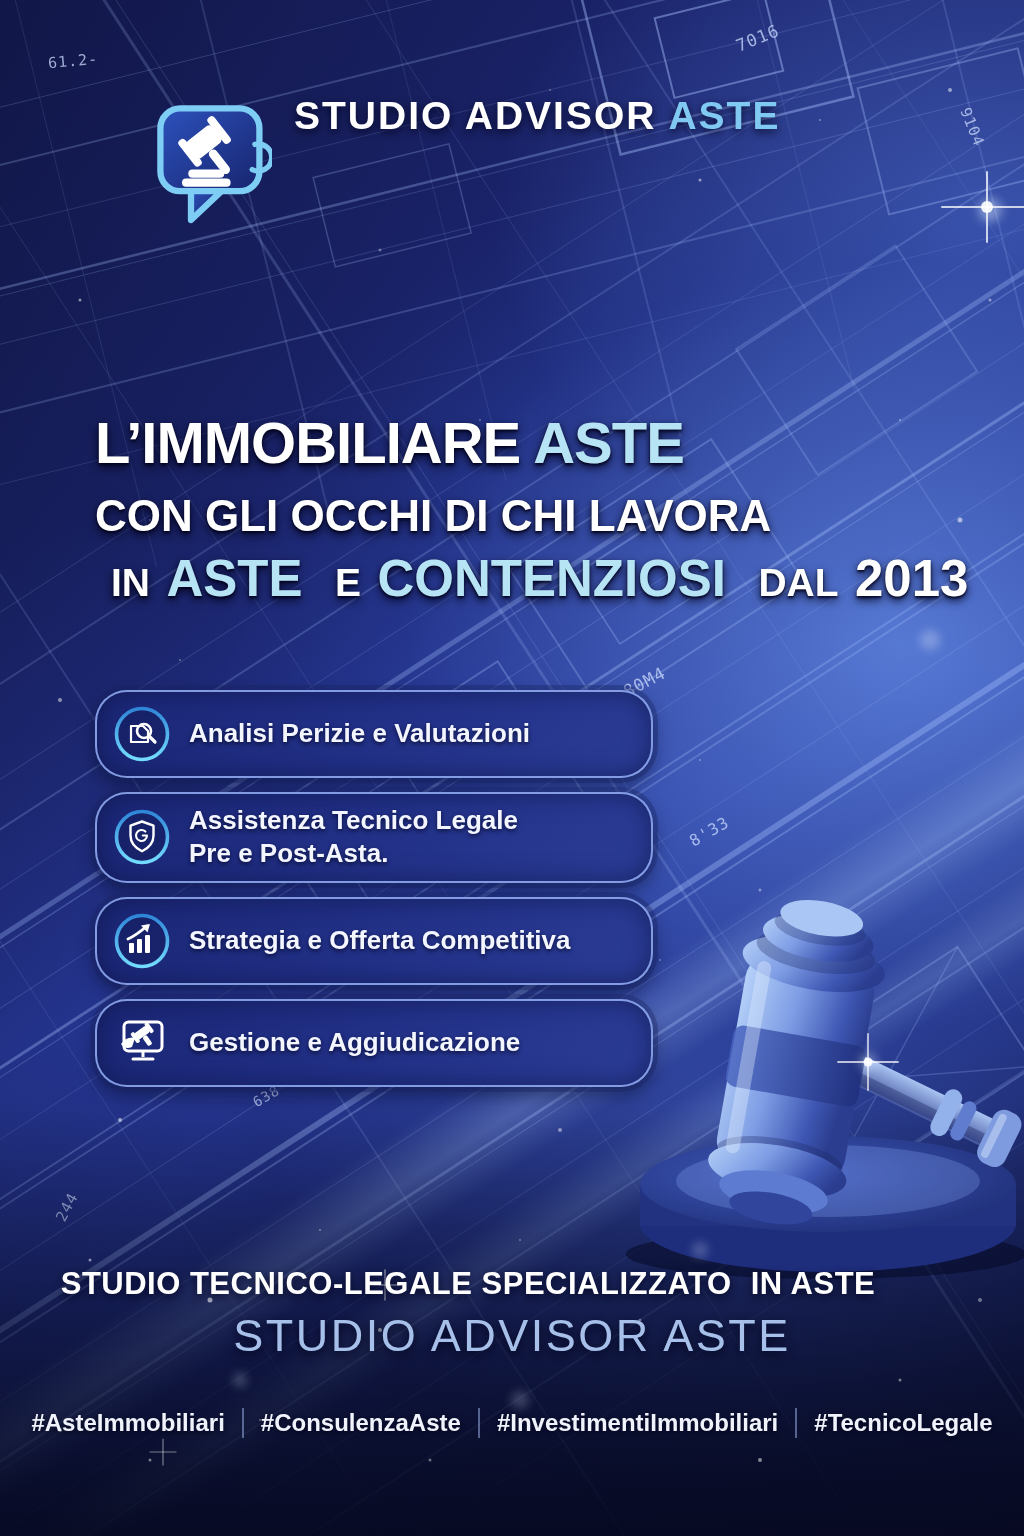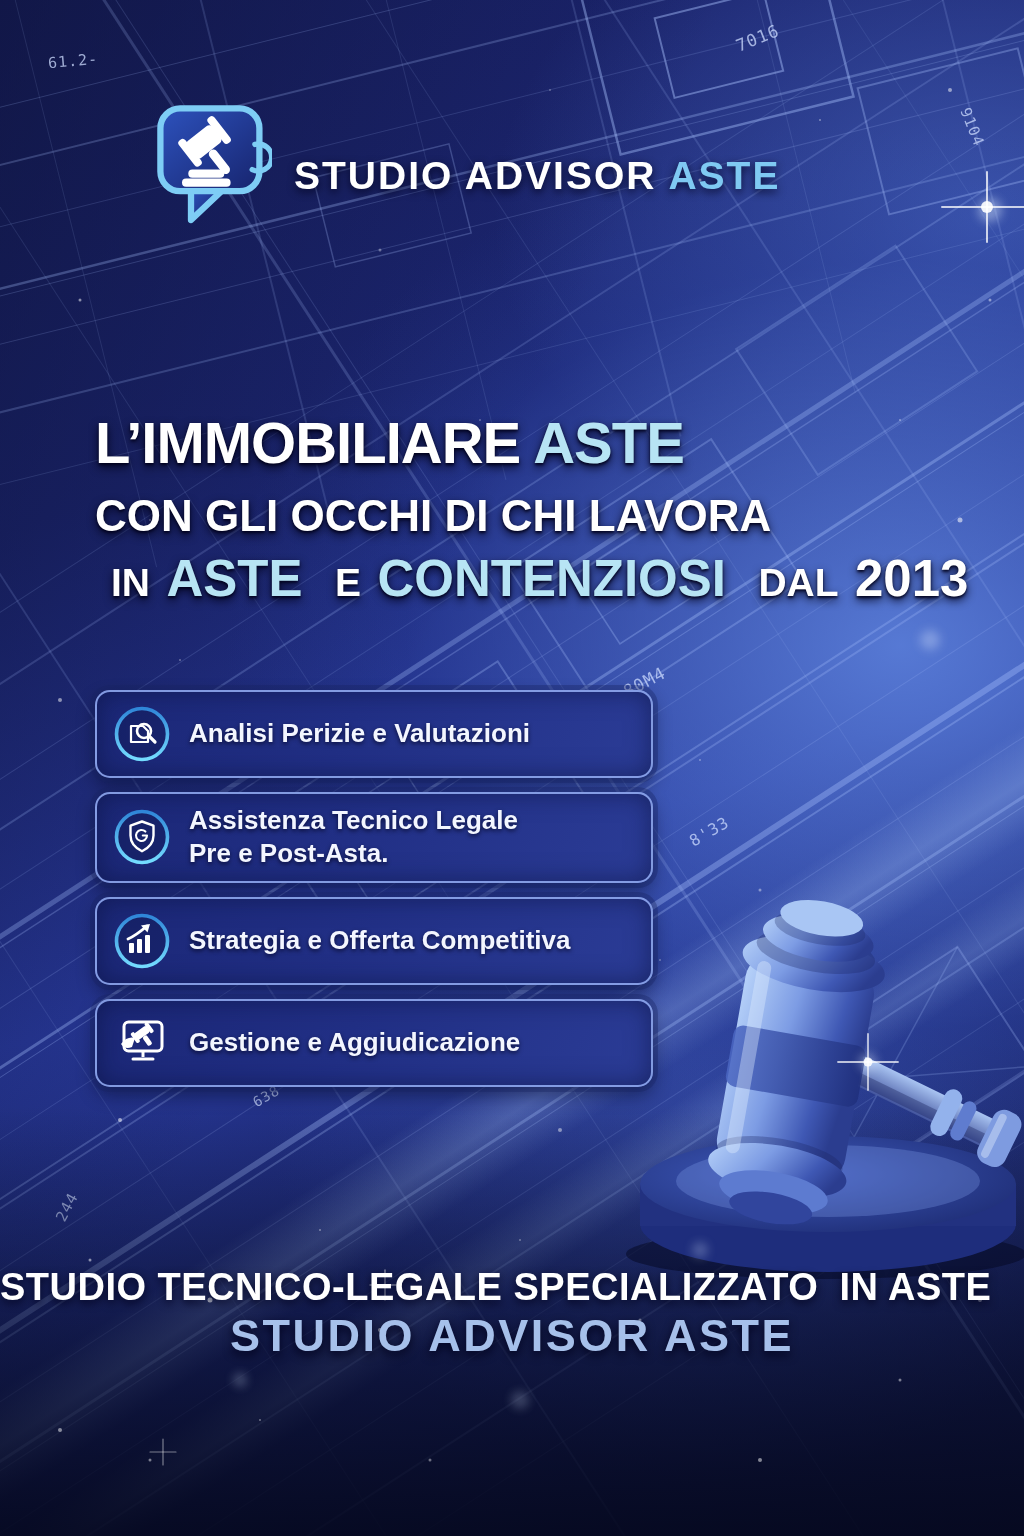--- a/index.html
+++ b/index.html
@@ -12,53 +12,53 @@
       linear-gradient(160deg,#1a2268 0%,#1c2672 28%,#28399b 55%,#1a2568 78%,#10173f 100%);}
   .layer{position:absolute;left:0;top:0;width:1024px;height:1536px;}
   .shade-topleft{background:linear-gradient(115deg, rgba(10,14,45,.55), rgba(0,0,0,0) 42%);}
   .shade-bottom{background:linear-gradient(to bottom, rgba(0,0,0,0) 72%, rgba(8,12,40,.55) 86%, rgba(5,8,30,.92) 100%);z-index:4;}
   .streak{position:absolute;transform:rotate(-33deg);background:linear-gradient(to bottom, rgba(0,0,0,0), rgba(175,205,255,.26), rgba(0,0,0,0));z-index:2;}
   .streak1{left:-140px;top:1035px;width:1400px;height:95px;}
   .streak2{left:-60px;top:1165px;width:1300px;height:70px;opacity:.7;}
   .annotation{position:absolute;color:rgba(205,220,255,.75);font-family:"DejaVu Sans Mono", monospace;letter-spacing:1px;z-index:3;}
 
   .brand-header{position:absolute;left:146px;top:94px;display:flex;align-items:flex-start;gap:22px;z-index:10;}
-  .brand-name{height:104px;display:flex;align-items:flex-end;font-size:39px;font-weight:600;letter-spacing:2px;color:#ffffff;
+  .brand-name{height:104px;display:flex;align-items:flex-start;font-size:39px;font-weight:600;letter-spacing:2px;color:#ffffff;
     text-shadow:0 3px 8px rgba(0,0,25,.8);white-space:nowrap;}
   .brand-name .accent{color:#7fc9f2;margin-left:12px;font-weight:700;}
 
   .headline{position:absolute;left:95px;top:414px;z-index:10;color:#fff;
     text-shadow:0 4px 10px rgba(0,0,25,.85), 0 2px 3px rgba(0,0,30,.9);white-space:nowrap;}
   .h1line{font-size:58px;font-weight:800;letter-spacing:-1px;line-height:1;}
   .h2line{font-size:44px;font-weight:700;margin-top:22px;line-height:1;}
   .h3line{margin-top:15px;line-height:1;}
   .accent-cyan{color:#b7e4f4;}
   .h3line .big{font-size:51px;font-weight:800;}
   .h3line .small{font-size:39px;font-weight:700;margin-left:16px;}
   .h3line span{margin-right:12px;vertical-align:baseline;}
   .h3line span:last-child{margin-right:2px;}
 
   .services{position:absolute;left:95px;top:690px;width:558px;z-index:10;}
   .card{box-sizing:border-box;display:flex;align-items:center;min-height:88px;margin-bottom:14px;
-    border-radius:15px;border:2px solid rgba(148,174,242,.85);
+    border-radius:32px;border:2px solid rgba(148,174,242,.85);
     background:linear-gradient(118deg,#1b2776 0%,#212f85 45%,#2b3c96 100%);
     box-shadow:inset 0 0 24px rgba(10,16,60,.55), 0 0 0 5px rgba(24,34,96,.35), 0 8px 18px rgba(4,8,32,.45);
     padding:10px 18px 10px 16px;}
   .card-icon{flex:0 0 58px;margin-right:18px;display:flex;align-items:center;}
   .card-text{font-size:26px;font-weight:600;line-height:1.28;color:#f3f6ff;text-shadow:0 2px 4px rgba(0,0,25,.7);}
   .card-text span{display:block;}
 
   .gavel-wrap{position:absolute;left:600px;top:860px;z-index:5;}
 
   .footer-tagline{position:absolute;left:0;top:1266px;width:936px;text-align:center;z-index:10;color:#fff;
-    font-size:38px;letter-spacing:.5px;text-shadow:0 3px 8px rgba(0,0,25,.85);white-space:nowrap;}
+    font-size:31px;letter-spacing:.5px;text-shadow:0 3px 8px rgba(0,0,25,.85);white-space:nowrap;}
   .footer-tagline .normal{font-weight:600;}
   .footer-tagline .bold{font-weight:800;margin-left:10px;}
   .footer-brand{position:absolute;left:0;top:1310px;width:1024px;text-align:center;z-index:10;color:#a6c0ea;
-    font-size:45px;font-weight:700;letter-spacing:2.5px;text-shadow:0 4px 10px rgba(0,0,25,.9);}
+    font-size:45px;font-weight:400;letter-spacing:2.5px;text-shadow:0 4px 10px rgba(0,0,25,.9);}
   .hashtags{position:absolute;left:0;top:1408px;width:1024px;display:flex;justify-content:center;align-items:center;gap:17px;
     z-index:10;color:#f0f3fb;font-size:24px;font-weight:600;text-shadow:0 2px 5px rgba(0,0,25,.8);white-space:nowrap;}
   .ht-divider{width:2px;height:30px;background:rgba(150,170,220,.55);}
 </style>
 </head>
 <body>
 
 <div class="poster">
 
   <svg class="layer" viewBox="0 0 1024 1536" style="z-index:1;">
@@ -386,14 +386,23 @@
   </div>
 
   <div class="layer shade-bottom"></div>
 
   <div class="footer-tagline">
     <span class="normal">STUDIO TECNICO-LEGALE SPECIALIZZATO</span>
     <span class="bold">IN ASTE</span>
   </div>
   <div class="footer-brand">STUDIO ADVISOR ASTE</div>
 
+  <div class="hashtags">
+    <span>#AsteImmobiliari</span>
+    <i class="ht-divider"></i>
+    <span>#ConsulenzaAste</span>
+    <i class="ht-divider"></i>
+    <span>#InvestimentiImmobiliari</span>
+    <i class="ht-divider"></i>
+    <span>#TecnicoLegale</span>
+  </div>
 
 </div>
 
 </body></html>

